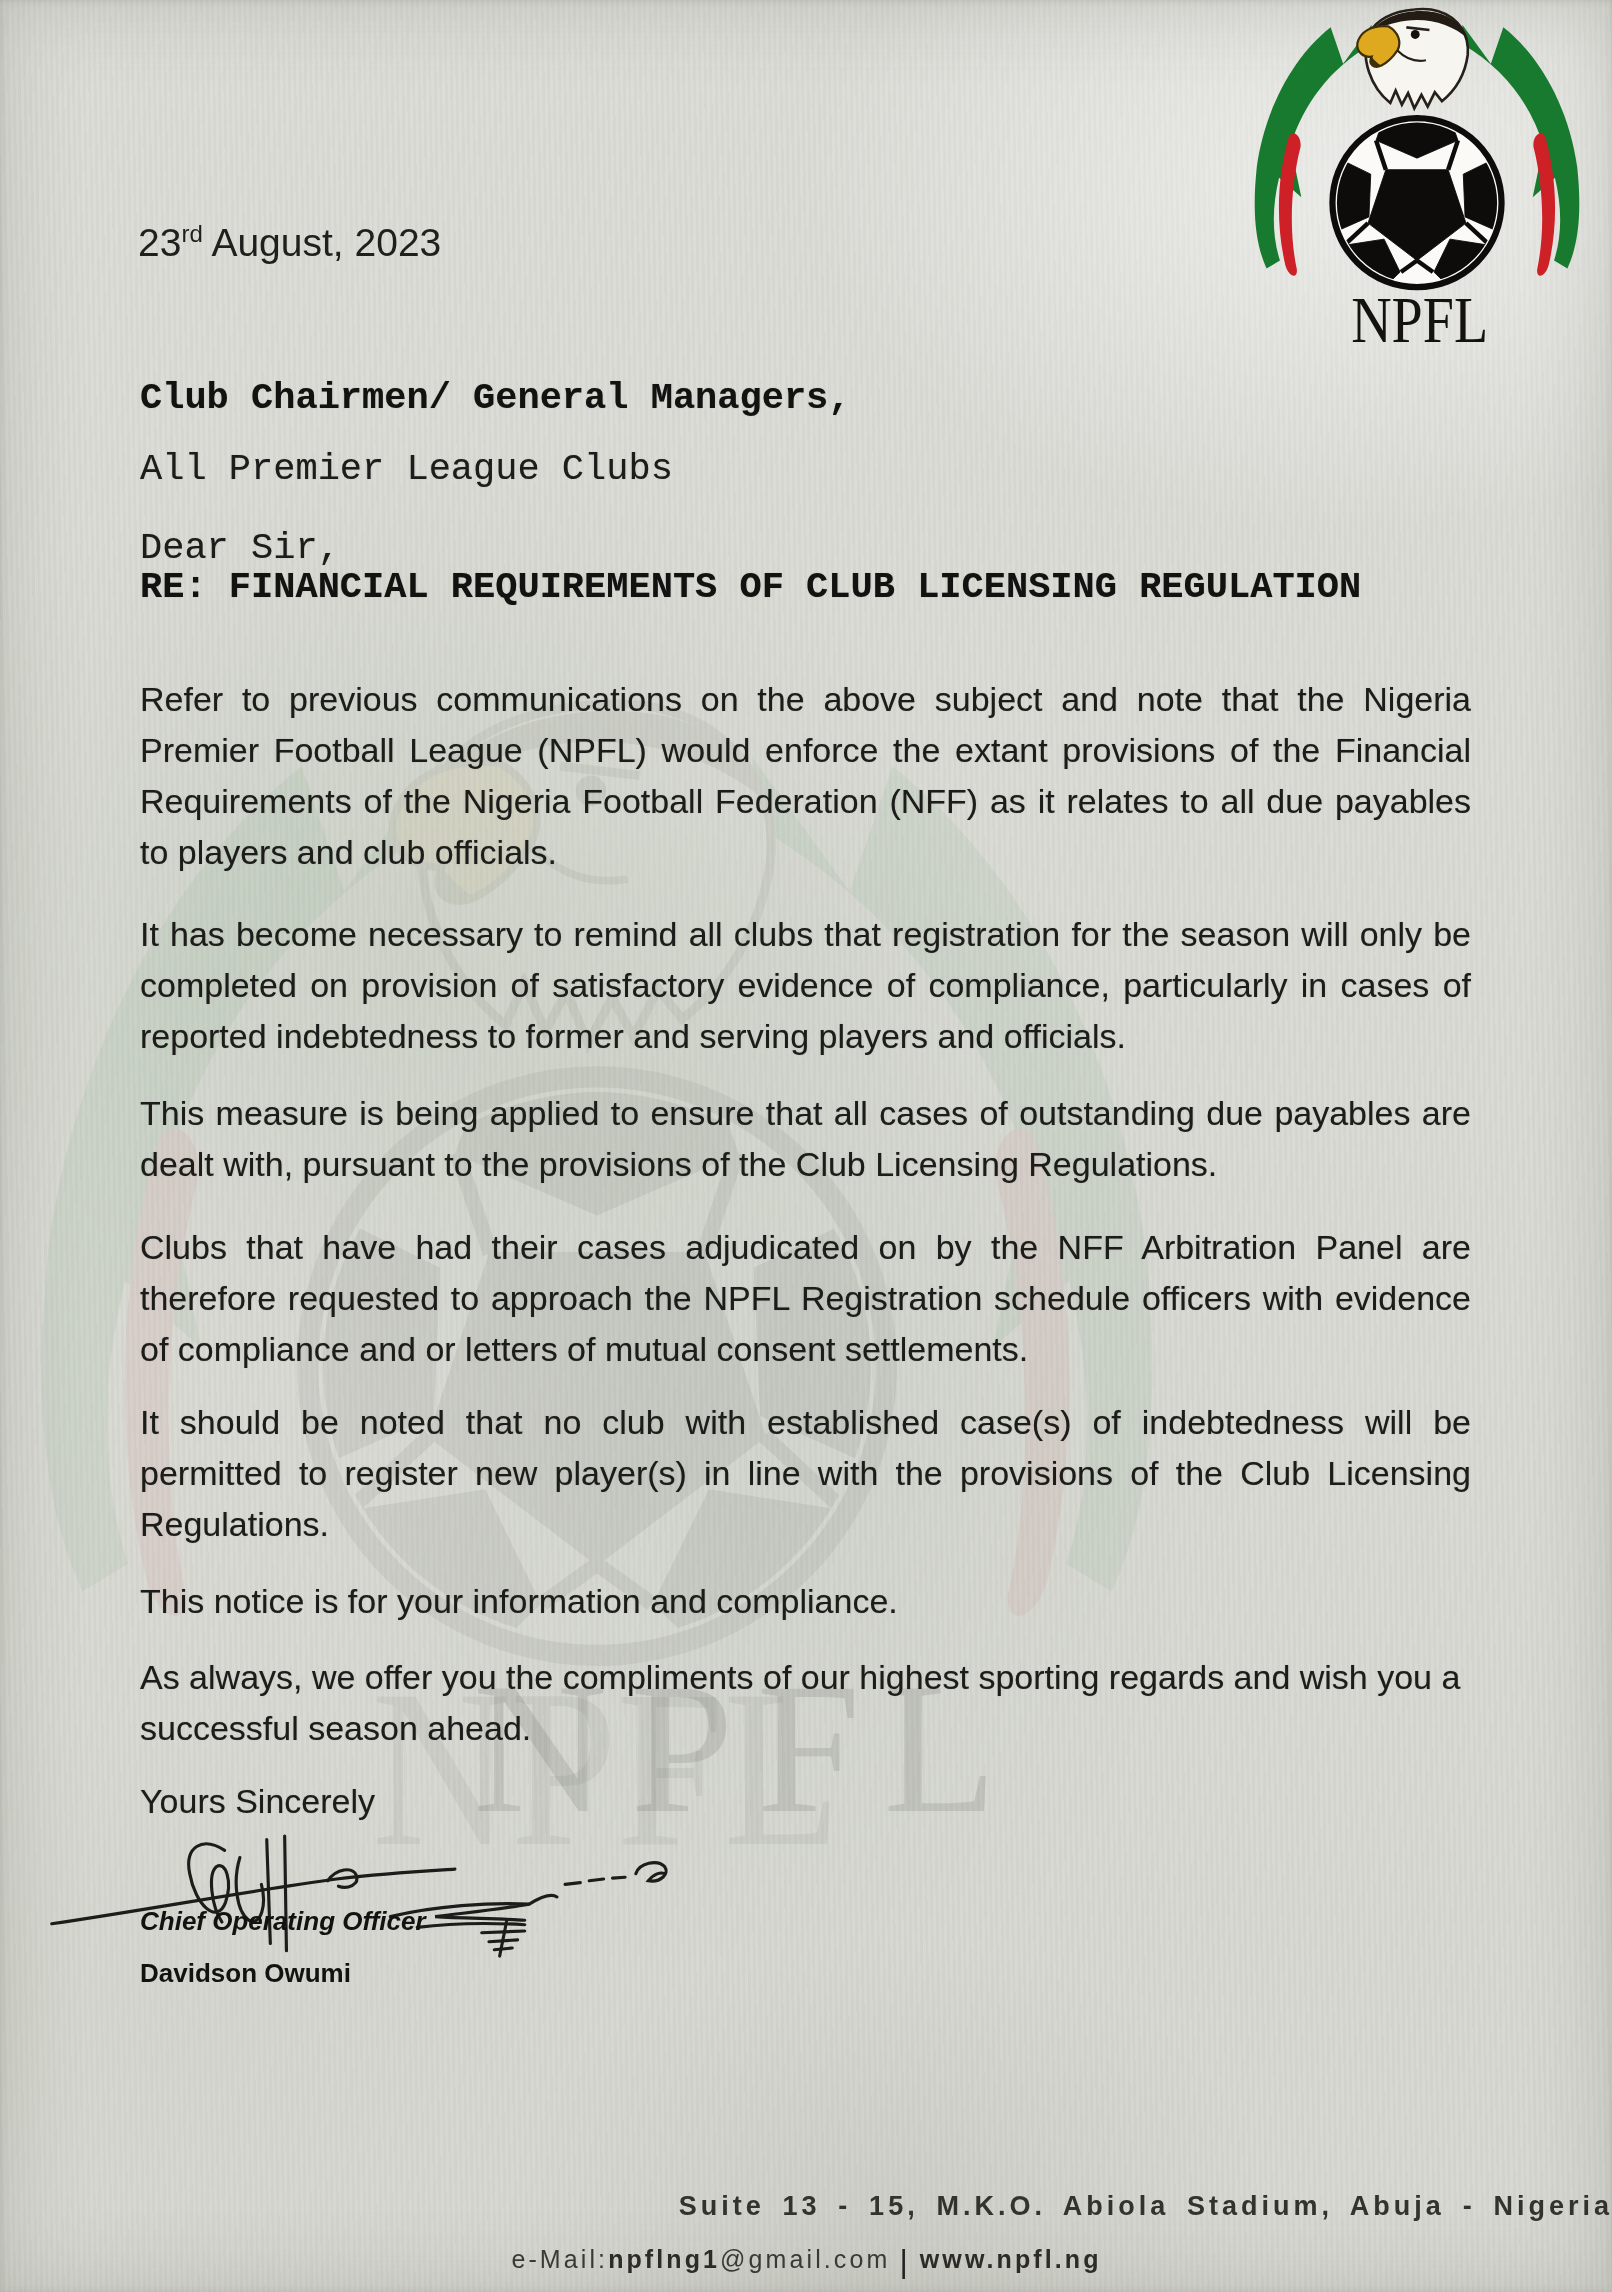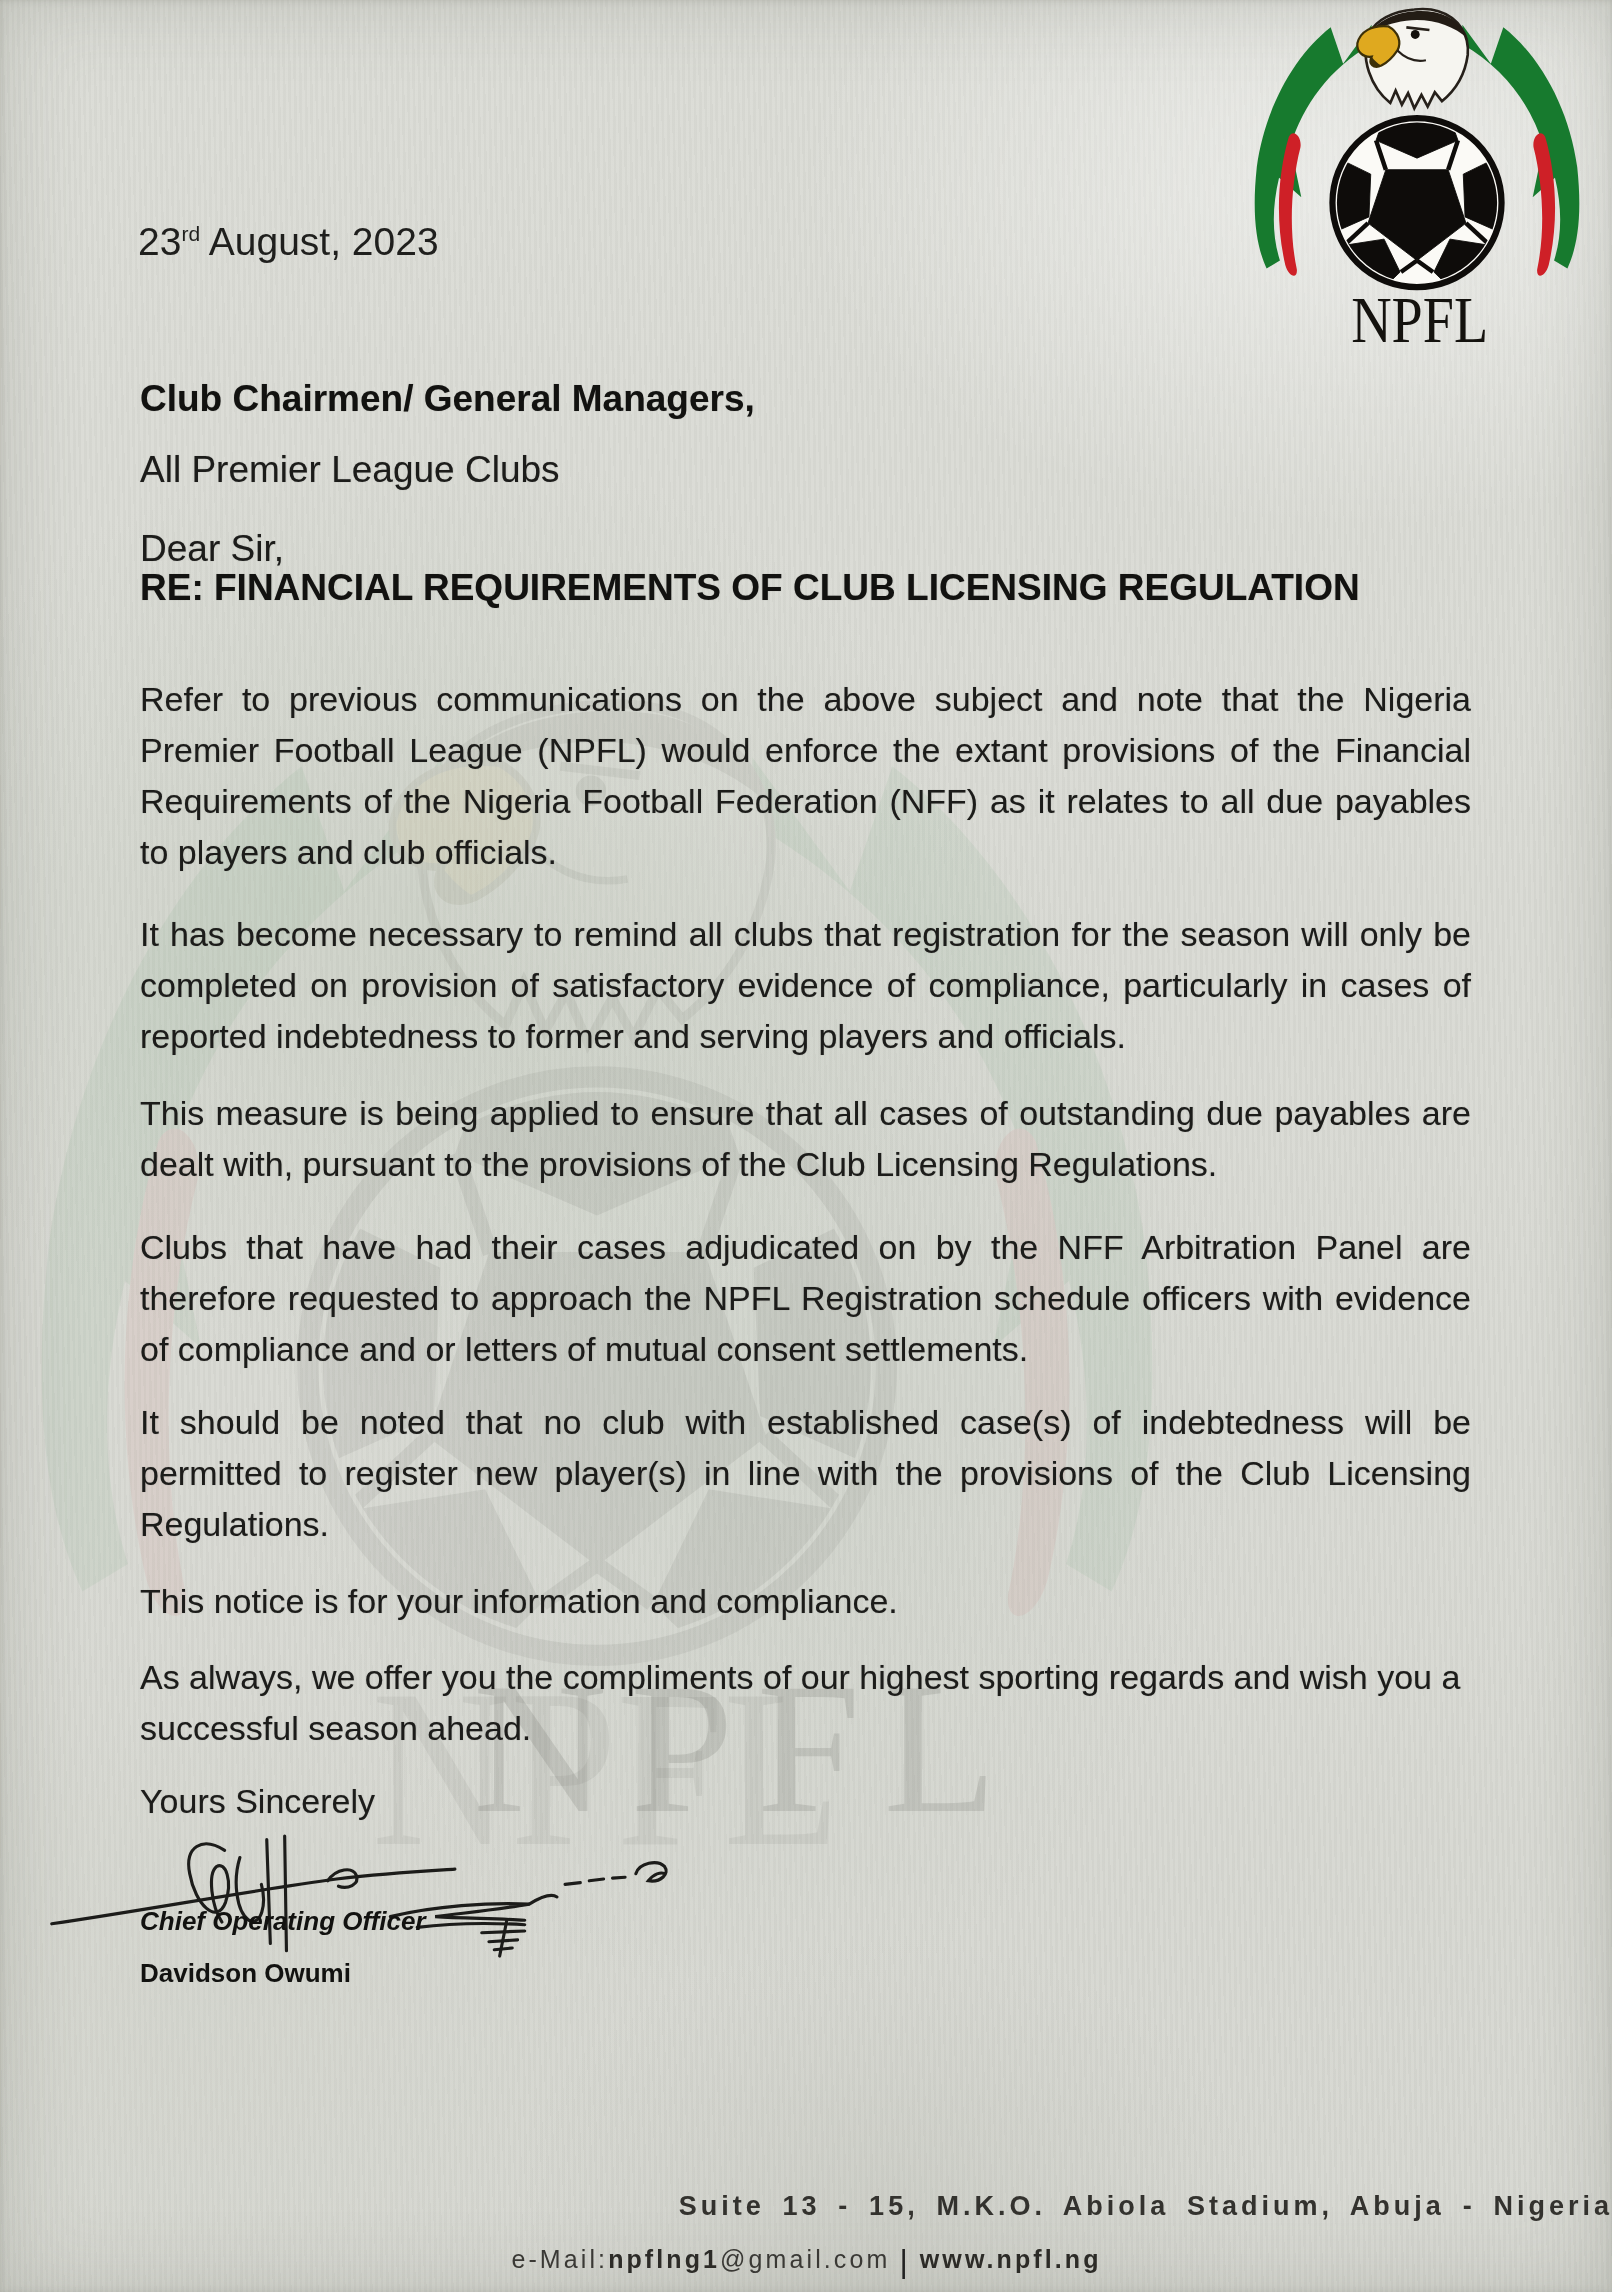--- a/index.html
+++ b/index.html
@@ -23,26 +23,26 @@
   .wm-logo { position:absolute; left:-12.5px; top:690px; opacity:0.05; pointer-events:none; }
   .wm-text {
     position:absolute; left:473px; top:1655px;
     font-family:"Liberation Serif","DejaVu Serif",serif;
     font-size:186px; letter-spacing:23px; line-height:1;
     color:#50504a; opacity:0.15; pointer-events:none;
   }
 
   
   .date { position:absolute; top:220px; left:138px; font-size:39px; color:#1f1f1d; }
-  .date sup { font-size:21px; }
+  .date sup { font-size:24px; }
   .logo-svg { position:absolute; left:1239px; top:3.6px; }
 
   
   .line, .para { position:absolute; left:140px; width:1331px; margin:0; font-size:34px; line-height:51px; color:#1c1c1a; text-shadow:0 0 0.9px rgba(25,25,22,0.35); }
-  .line { font-size:37px; line-height:45px; }
+  .line { font-size:37px; line-height:45px;font-family:Liberation Mono, monospace; }
   .b { font-weight:bold; color:#121210; }
   .i { font-style:italic; }
   .just { text-align:justify; }
   .sig-name  { position:absolute; left:140px; margin:0; font-size:26px; font-weight:bold; color:#121210; }
   .sig-svg { position:absolute; left:41px; top:1834px; }
 
   
   .footer { position:absolute; left:0; right:0; top:2191px; text-align:center; }
   .f1 { font-size:27px; font-weight:bold; letter-spacing:4px; word-spacing:6.3px; color:#33322e;text-align:right; }
   .f2 { margin-top:21px; font-size:25px; letter-spacing:3.1px; color:#3a3935; }

